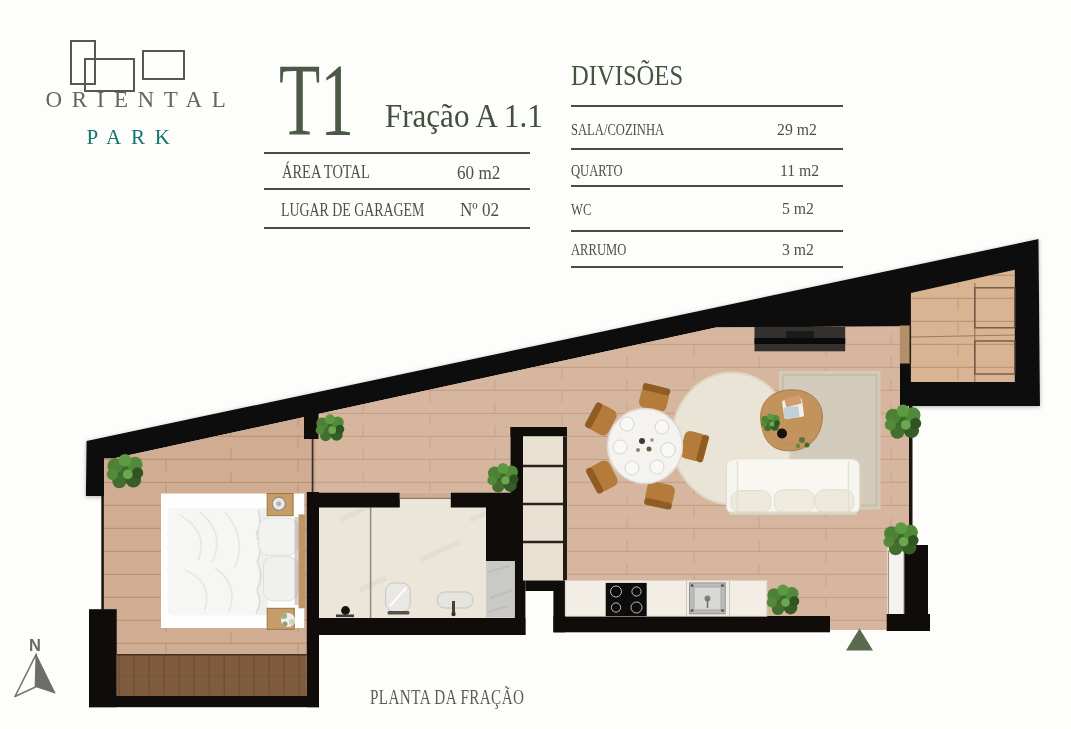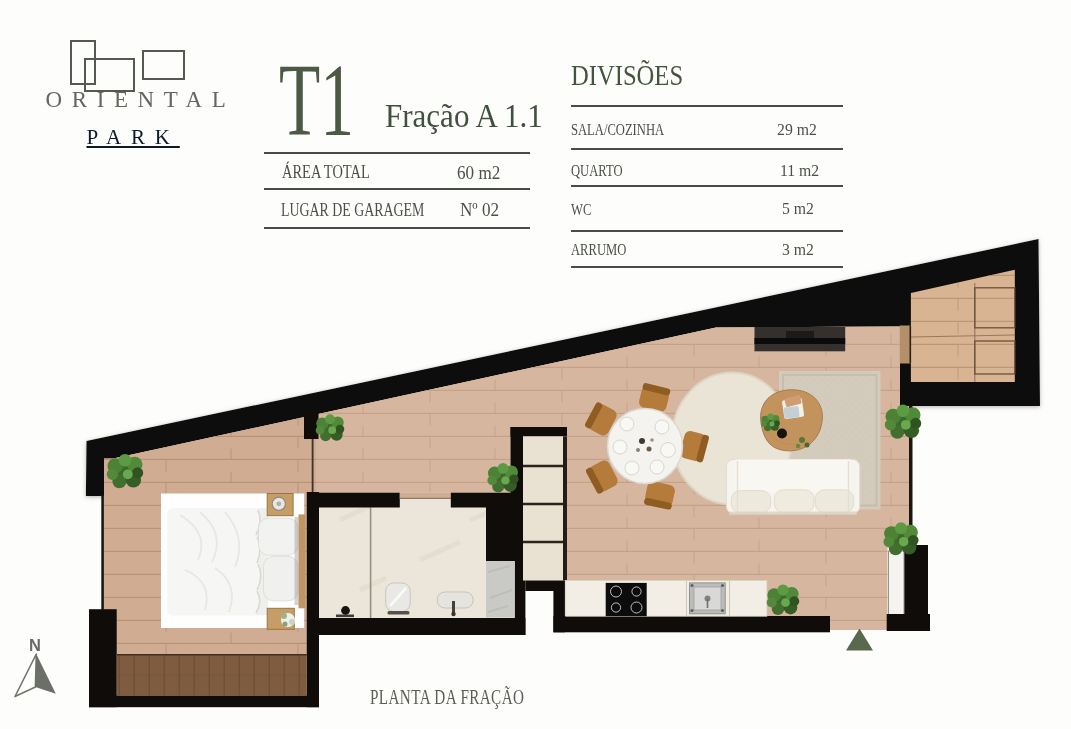--- a/index.html
+++ b/index.html
@@ -11,21 +11,21 @@
 <div id="page">
 
 <div style="box-sizing:border-box;position:absolute;left:69.6px;top:40.3px;width:26.7px;height:44.8px;border:2px solid #545a52;"></div>
 
 <div style="box-sizing:border-box;position:absolute;left:84.2px;top:58.4px;width:51.3px;height:33.2px;border:2px solid #545a52;"></div>
 
 <div style="box-sizing:border-box;position:absolute;left:142px;top:49.6px;width:43px;height:30.4px;border:2.5px solid #545a52;"></div>
 
 <div class="t" style="left:45.5px;top:88px;font-size:23px;letter-spacing:9.6px;color:#62675f;">ORIENTAL</div>
 
-<div class="t" style="left:86.5px;top:126.5px;font-size:21px;letter-spacing:9.8px;color:#0f172a;text-decoration:underline;">PARK</div>
+<div class="t" style="left:86.5px;top:126.5px;font-size:21px;letter-spacing:9.8px;color:#0f766e;">PARK</div>
 
 <div class="t" style="left:278.5px;top:49px;font-size:103px;color:#4c5944;transform:scaleX(0.655);">T1</div>
 
 <div class="t" style="left:385px;top:100px;font-size:33px;color:#41503f;transform:scaleX(0.94);">Fração A 1.1</div>
 
 <div style="position:absolute;left:263.5px;top:152px;width:266px;height:2px;background:#454d44;"></div>
 
 <div class="t" style="left:282px;top:161.5px;font-size:19px;color:#4c5147;transform:scaleX(0.76);">ÁREA TOTAL</div>
 
 <div class="t" style="left:457px;top:162.5px;font-size:19px;color:#4c5147;transform:scaleX(0.9);">60 m2</div>

